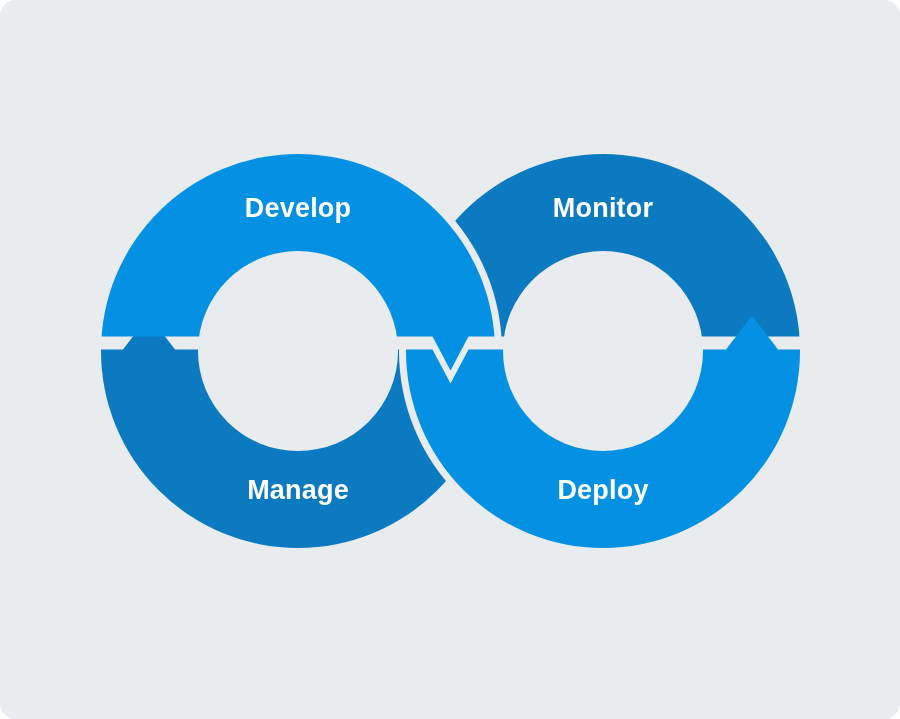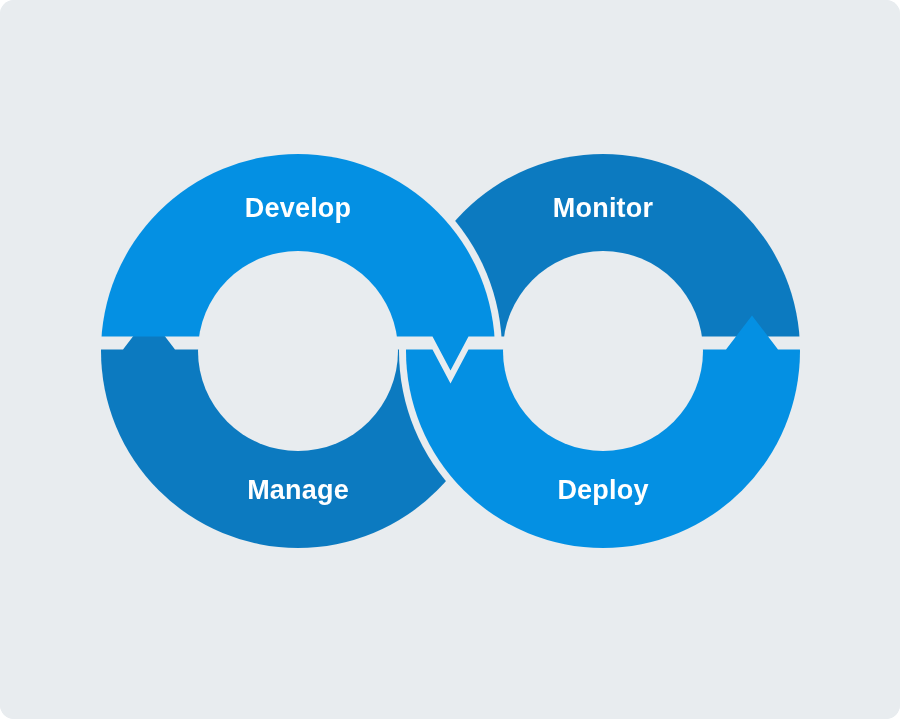--- a/index.html
+++ b/index.html
@@ -34,21 +34,21 @@
     fill: #ffffff;
     letter-spacing: 0.2px;
     dominant-baseline: middle;
     text-anchor: middle;
     user-select: none;
   }
 </style>
 </head>
 <body style="background: rgb(255, 255, 255);">
 
-<div id="canvas" style="background: rgb(232, 236, 239);">
+<div id="canvas" style="background: rgb(232, 236, 239); border-radius: 16px;">
   <svg id="diagram" viewBox="0 0 900 719" xmlns="http://www.w3.org/2000/svg">
 
     <rect x="0" y="0" width="900" height="719" rx="14" ry="14" fill="#e8ecef"></rect>
 
     <defs>
 
       <mask id="leftRingMask" maskUnits="userSpaceOnUse" x="0" y="0" width="900" height="719">
         <rect x="0" y="0" width="900" height="719" fill="black"></rect>
         <circle cx="298" cy="351" r="197" fill="white"></circle>
         <circle cx="298" cy="351" r="100" fill="black"></circle>

